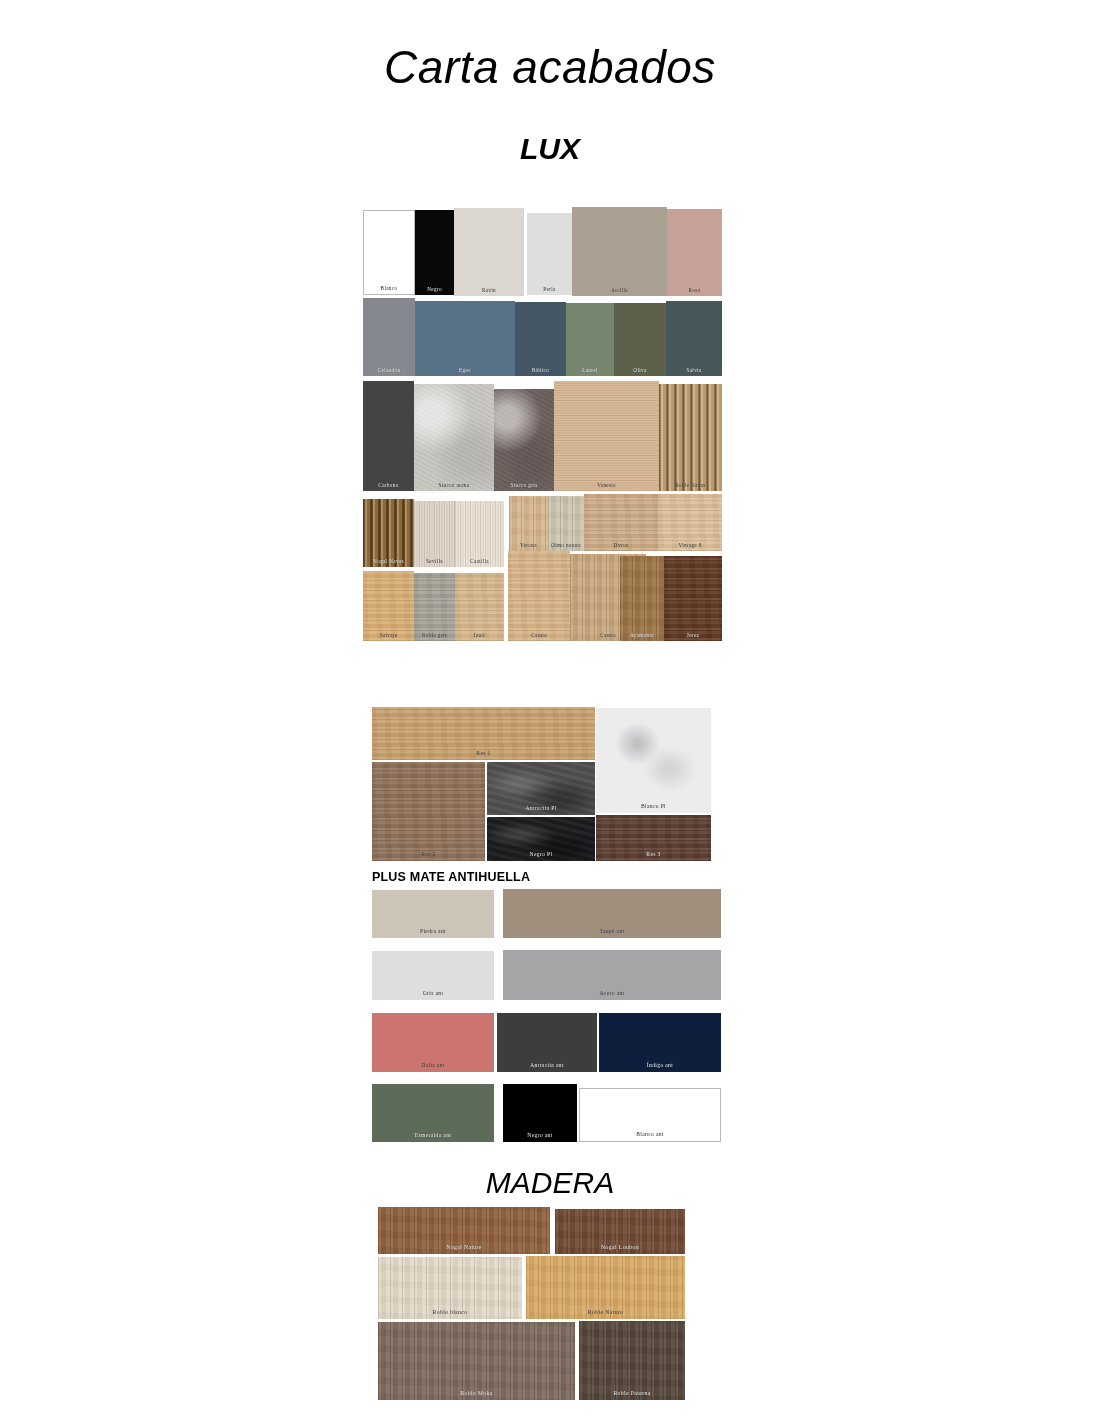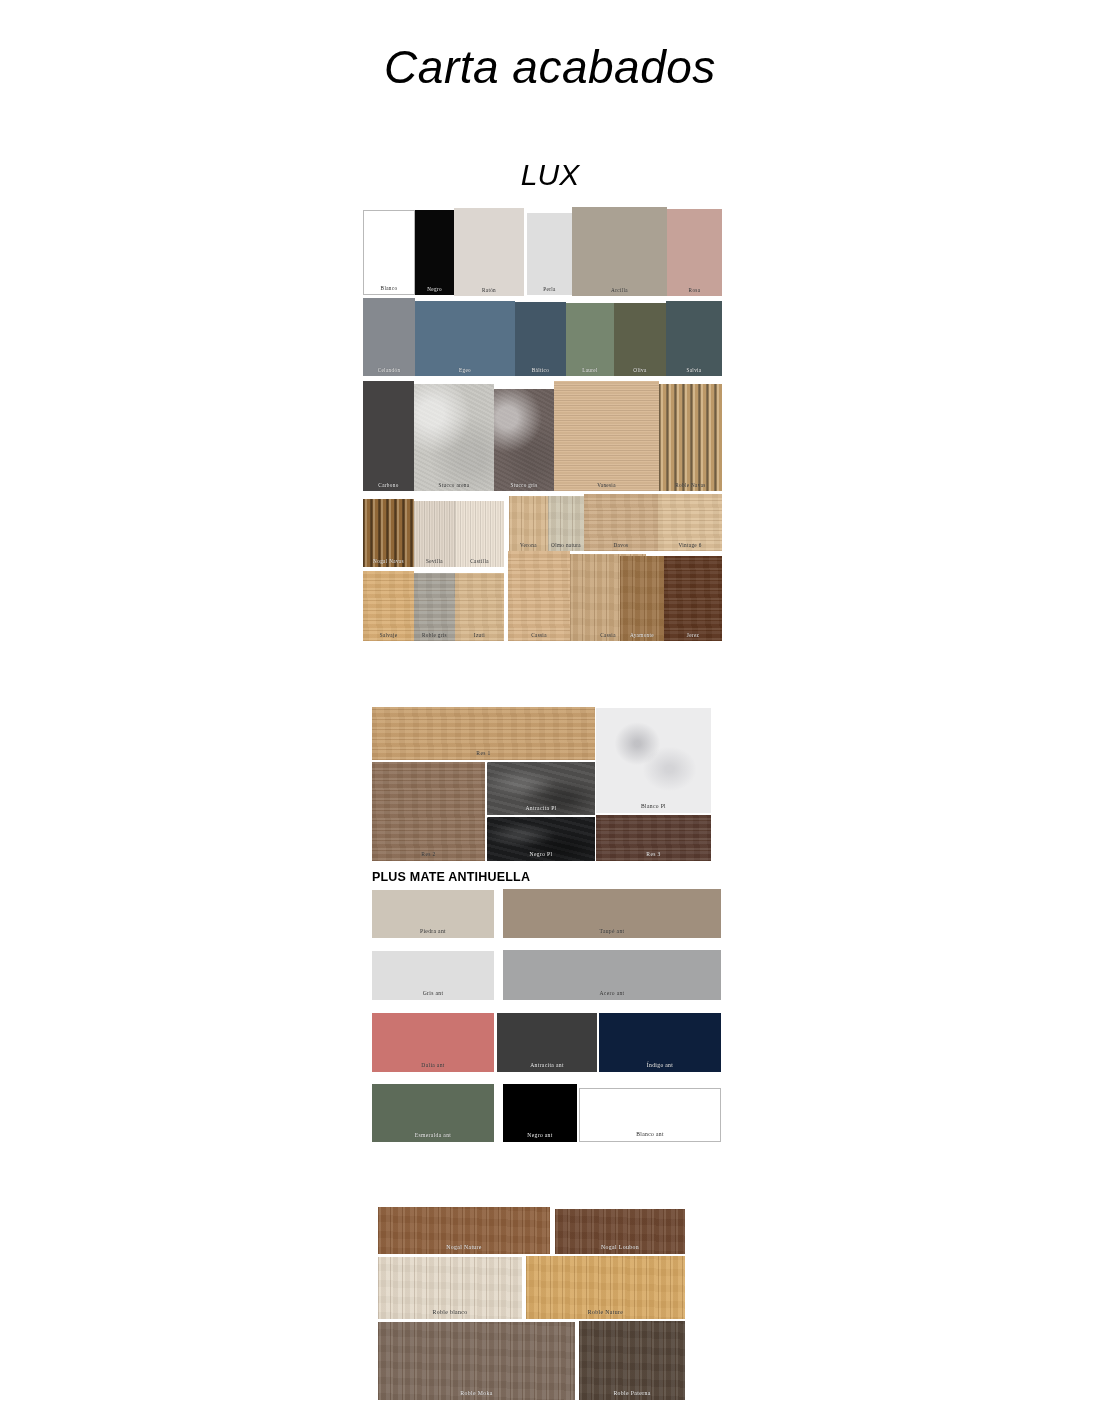--- a/index.html
+++ b/index.html
@@ -111,21 +111,21 @@
       repeating-linear-gradient(14deg, rgba(255,255,255,.045) 0 3px, rgba(0,0,0,.05) 3px 7px);
   }
 </style>
 </head>
 <body>
 
 <div class="page">
 
   <div class="doc-title">Carta acabados</div>
 
-  <div class="section-title" id="title-lux" style="top: 158px;">LUX</div>
+  <div class="section-title" id="title-lux" style="top: 132px; font-weight: bold;">LUX</div>
   <div id="lux-grid">
       <div class="swatch sw-lux  bordered" style="left: 363px; top: 210px; width: 52px; height: 85px; background-color: rgb(255, 255, 255);">
         <div class="lbl">Blanco</div>
       </div>
       <div class="swatch sw-lux " style="left: 415px; top: 210px; width: 39px; height: 85px; background-color: rgb(8, 8, 8);">
         <div class="lbl light">Negro</div>
       </div>
       <div class="swatch sw-lux " style="left: 454px; top: 208px; width: 70px; height: 88px; background-color: rgb(220, 214, 208);">
         <div class="lbl">Ratón</div>
       </div>
@@ -263,20 +263,21 @@
         <div class="lbl light">Esmeralda ant</div>
       </div>
       <div class="swatch sw-plus " style="left: 503px; top: 1084px; width: 74px; height: 58px; background-color: rgb(0, 0, 0);">
         <div class="lbl light">Negro ant</div>
       </div>
       <div class="swatch sw-plus  bordered" style="left: 579px; top: 1088px; width: 142px; height: 54px; background-color: rgb(255, 255, 255);">
         <div class="lbl">Blanco ant</div>
       </div>
     </div>
 
+  <div class="section-title" id="title-madera" style="top: 1166px;">MADERA</div>
   <div id="madera-grid">
       <div class="swatch sw-mad tex-vert-wood" style="left: 378px; top: 1207px; width: 172px; height: 47px; background-color: rgb(139, 93, 59);">
         <div class="lbl light">Nogal Nature</div>
       </div>
       <div class="swatch sw-mad tex-vert-wood" style="left: 555px; top: 1209px; width: 130px; height: 45px; background-color: rgb(107, 69, 48);">
         <div class="lbl light">Nogal Loubon</div>
       </div>
       <div class="swatch sw-mad tex-vert-wood" style="left: 378px; top: 1257px; width: 144px; height: 62px; background-color: rgb(227, 218, 203);">
         <div class="lbl">Roble blanco</div>
       </div>

